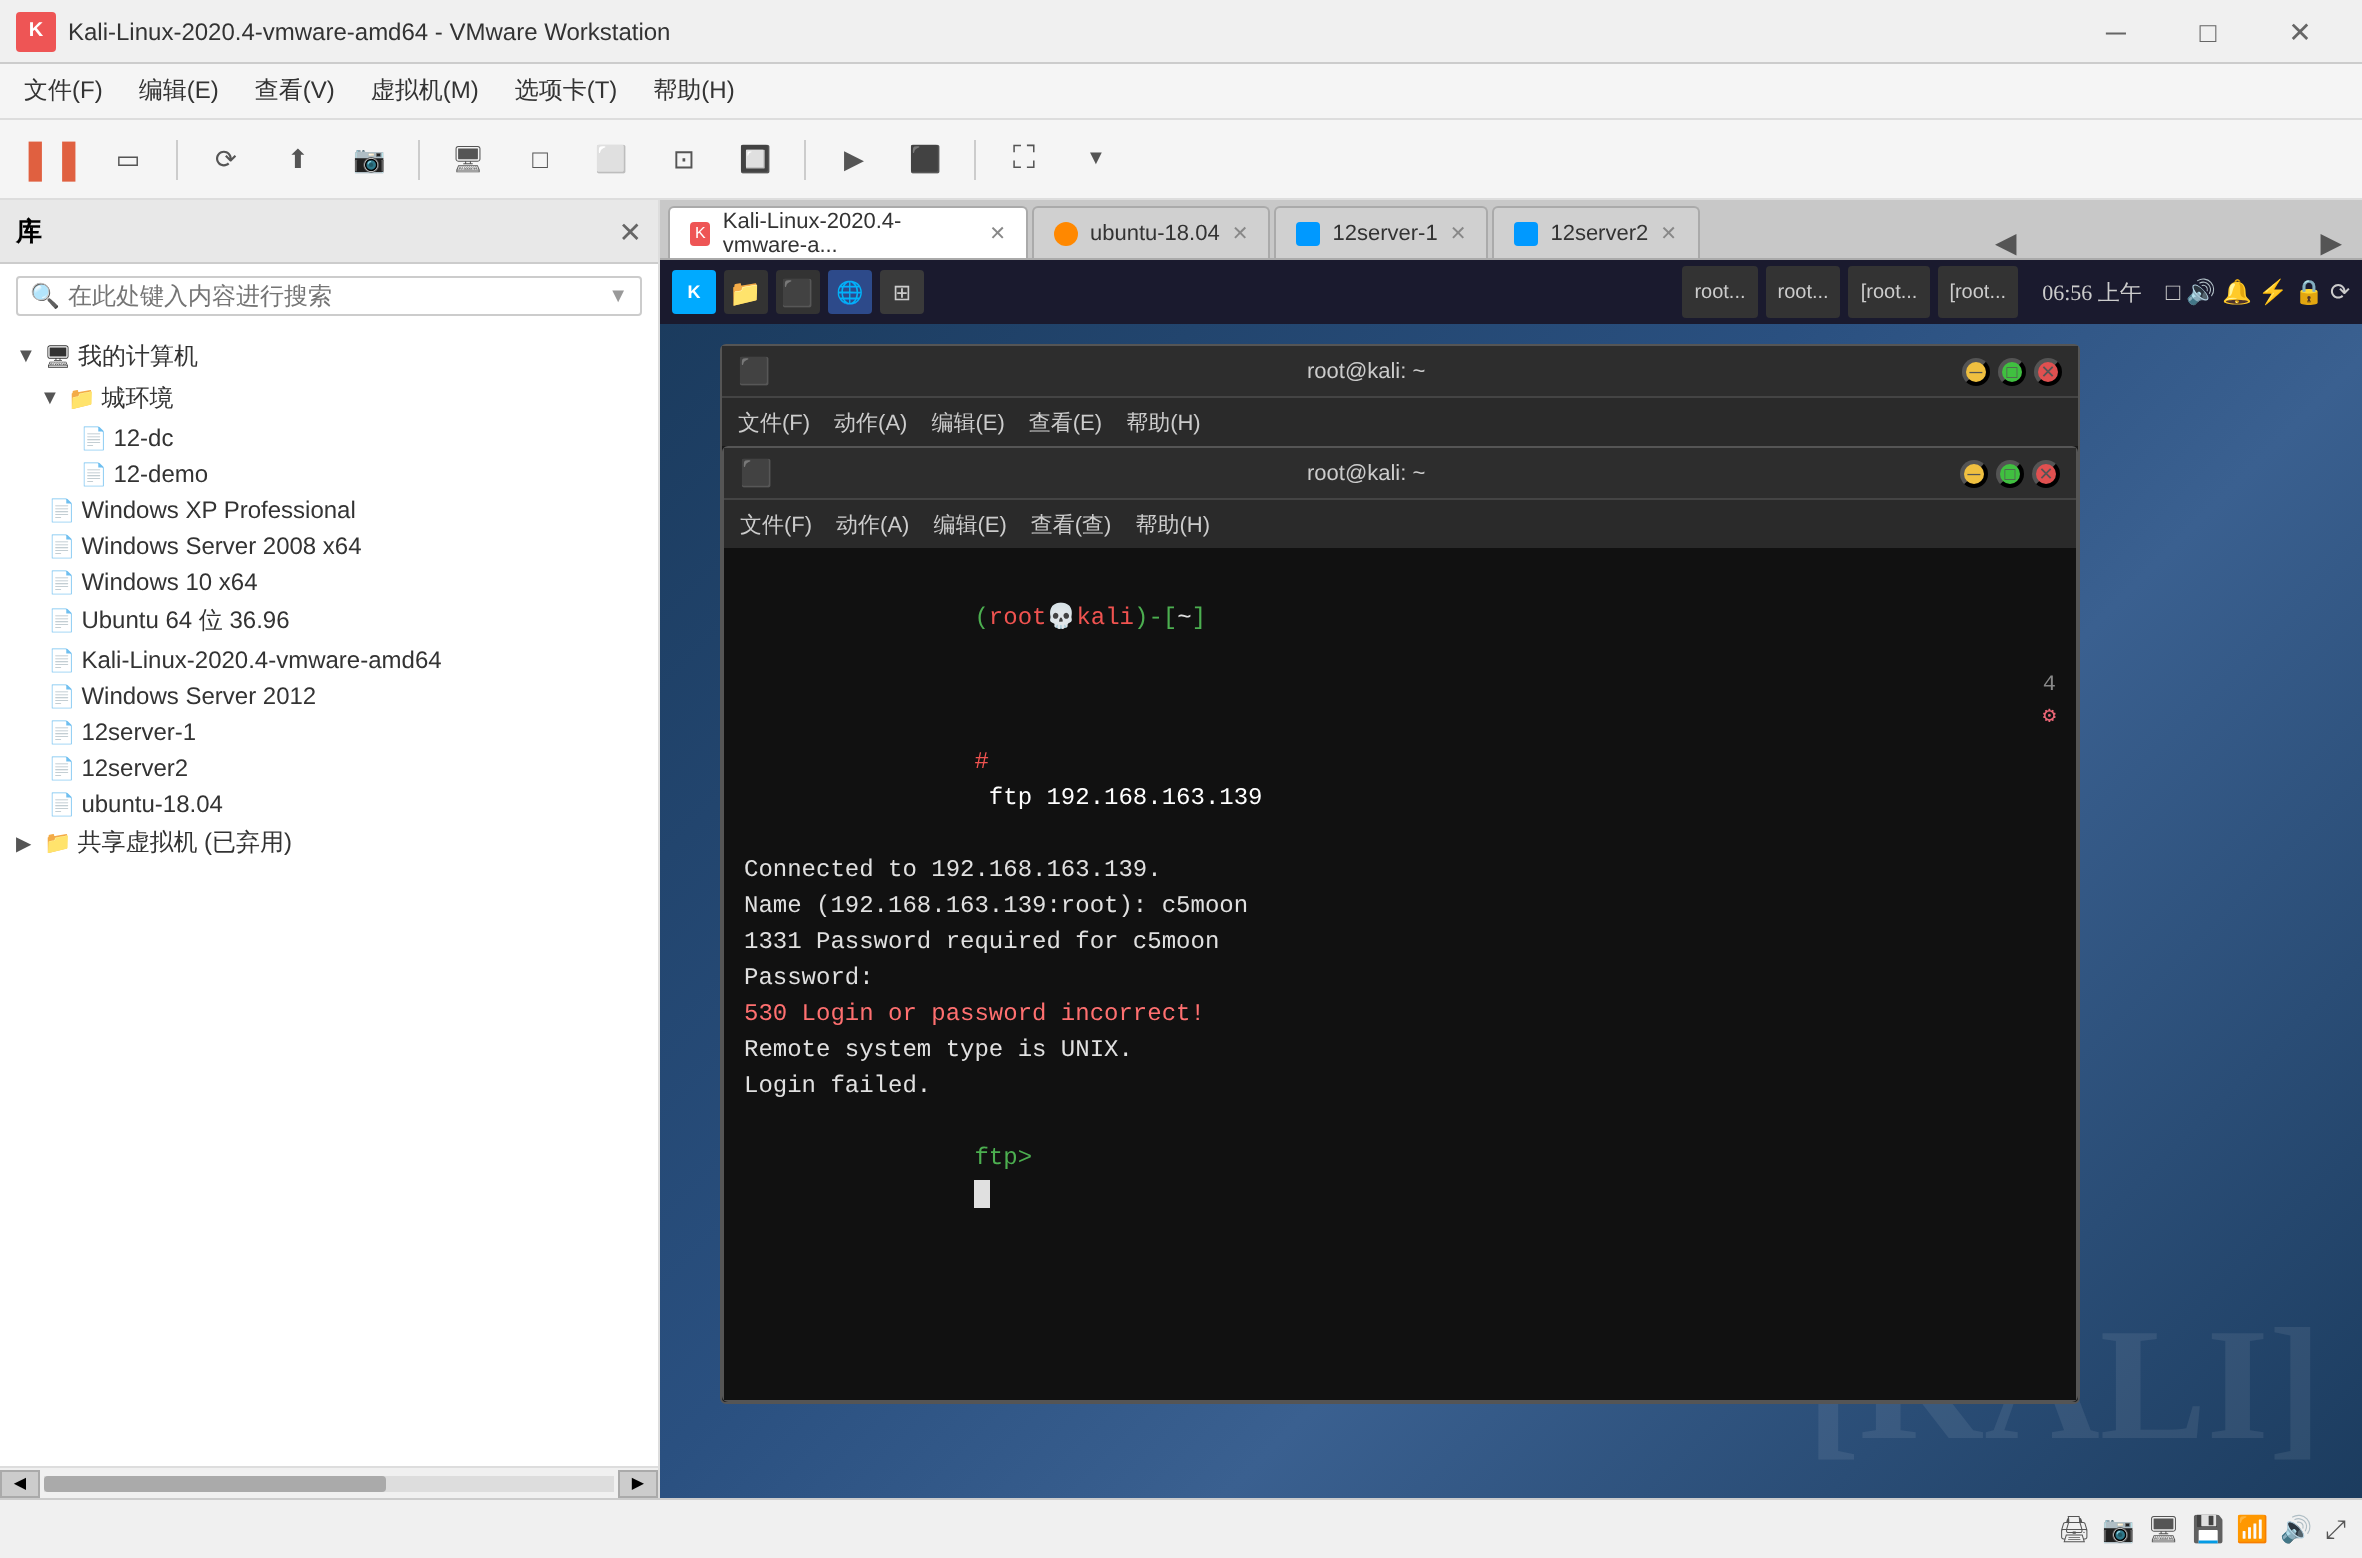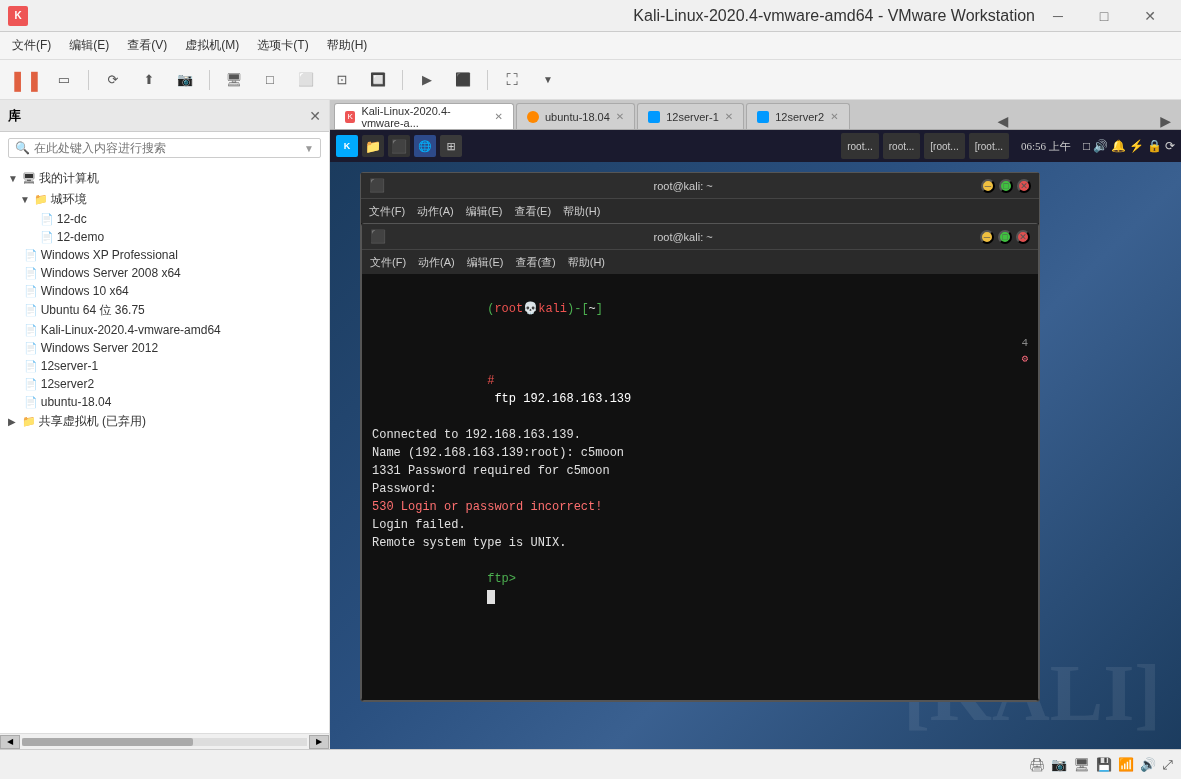--- a/index.html
+++ b/index.html
@@ -14,21 +14,21 @@
       padding: 0 8px;
       border-bottom: 1px solid #ccc;
       user-select: none;
     }
     .title-bar-logo {
       width: 20px; height: 20px; margin-right: 6px;
       background: #e55; border-radius: 2px;
       display: flex; align-items: center; justify-content: center;
       color: white; font-size: 10px; font-weight: bold;
     }
-    .title-bar-text { flex: 1; font-size: 16px; color: #333; text-align: right; }
+    .title-bar-text { flex: 1; font-size: 12px; color: #333; }
     .title-bar-controls { display: flex; gap: 0; }
     .title-btn {
       width: 46px; height: 32px; display: flex; align-items: center; justify-content: center;
       cursor: pointer; font-size: 14px; color: #666;
       border: none; background: transparent;
     }
 
     
     .menu-bar {
       height: 28px;
@@ -355,21 +355,21 @@
 
       <div class="tree-item">
         <span class="indent" style="width:20px"></span>
         <span class="tree-icon">📄</span>
         <span>Windows 10 x64</span>
       </div>
 
       <div class="tree-item">
         <span class="indent" style="width:20px"></span>
         <span class="tree-icon">📄</span>
-        <span>Ubuntu 64 位 36.75</span>
+        <span>Ubuntu 64 位 36.96</span>
       </div>
 
       <div class="tree-item">
         <span class="indent" style="width:20px"></span>
         <span class="tree-icon">📄</span>
         <span>Kali-Linux-2020.4-vmware-amd64</span>
       </div>
 
       <div class="tree-item">
         <span class="indent" style="width:20px"></span>
@@ -523,22 +523,22 @@
               </div>
               <div class="term-line">
                 <span style="color:#ef5350;">#</span>
                 <span class="term-cmd"> ftp 192.168.163.139</span>
               </div>
               <div class="term-line term-output">Connected to 192.168.163.139.</div>
               <div class="term-line term-output">Name (192.168.163.139:root): c5moon</div>
               <div class="term-line term-output">1331 Password required for c5moon</div>
               <div class="term-line term-output">Password:</div>
               <div class="term-line term-error">530 Login or password incorrect!</div>
+              <div class="term-line term-output">Remote system type is UNIX.</div>
               <div class="term-line term-output">Login failed.</div>
-              <div class="term-line term-output">Remote system type is UNIX.</div>
               <div class="term-line">
                 <span class="term-prompt">ftp&gt; </span>
                 <span class="term-cursor"></span>
               </div>
             </div>
           </div>
         </div>
 
       </div>
     </div>

